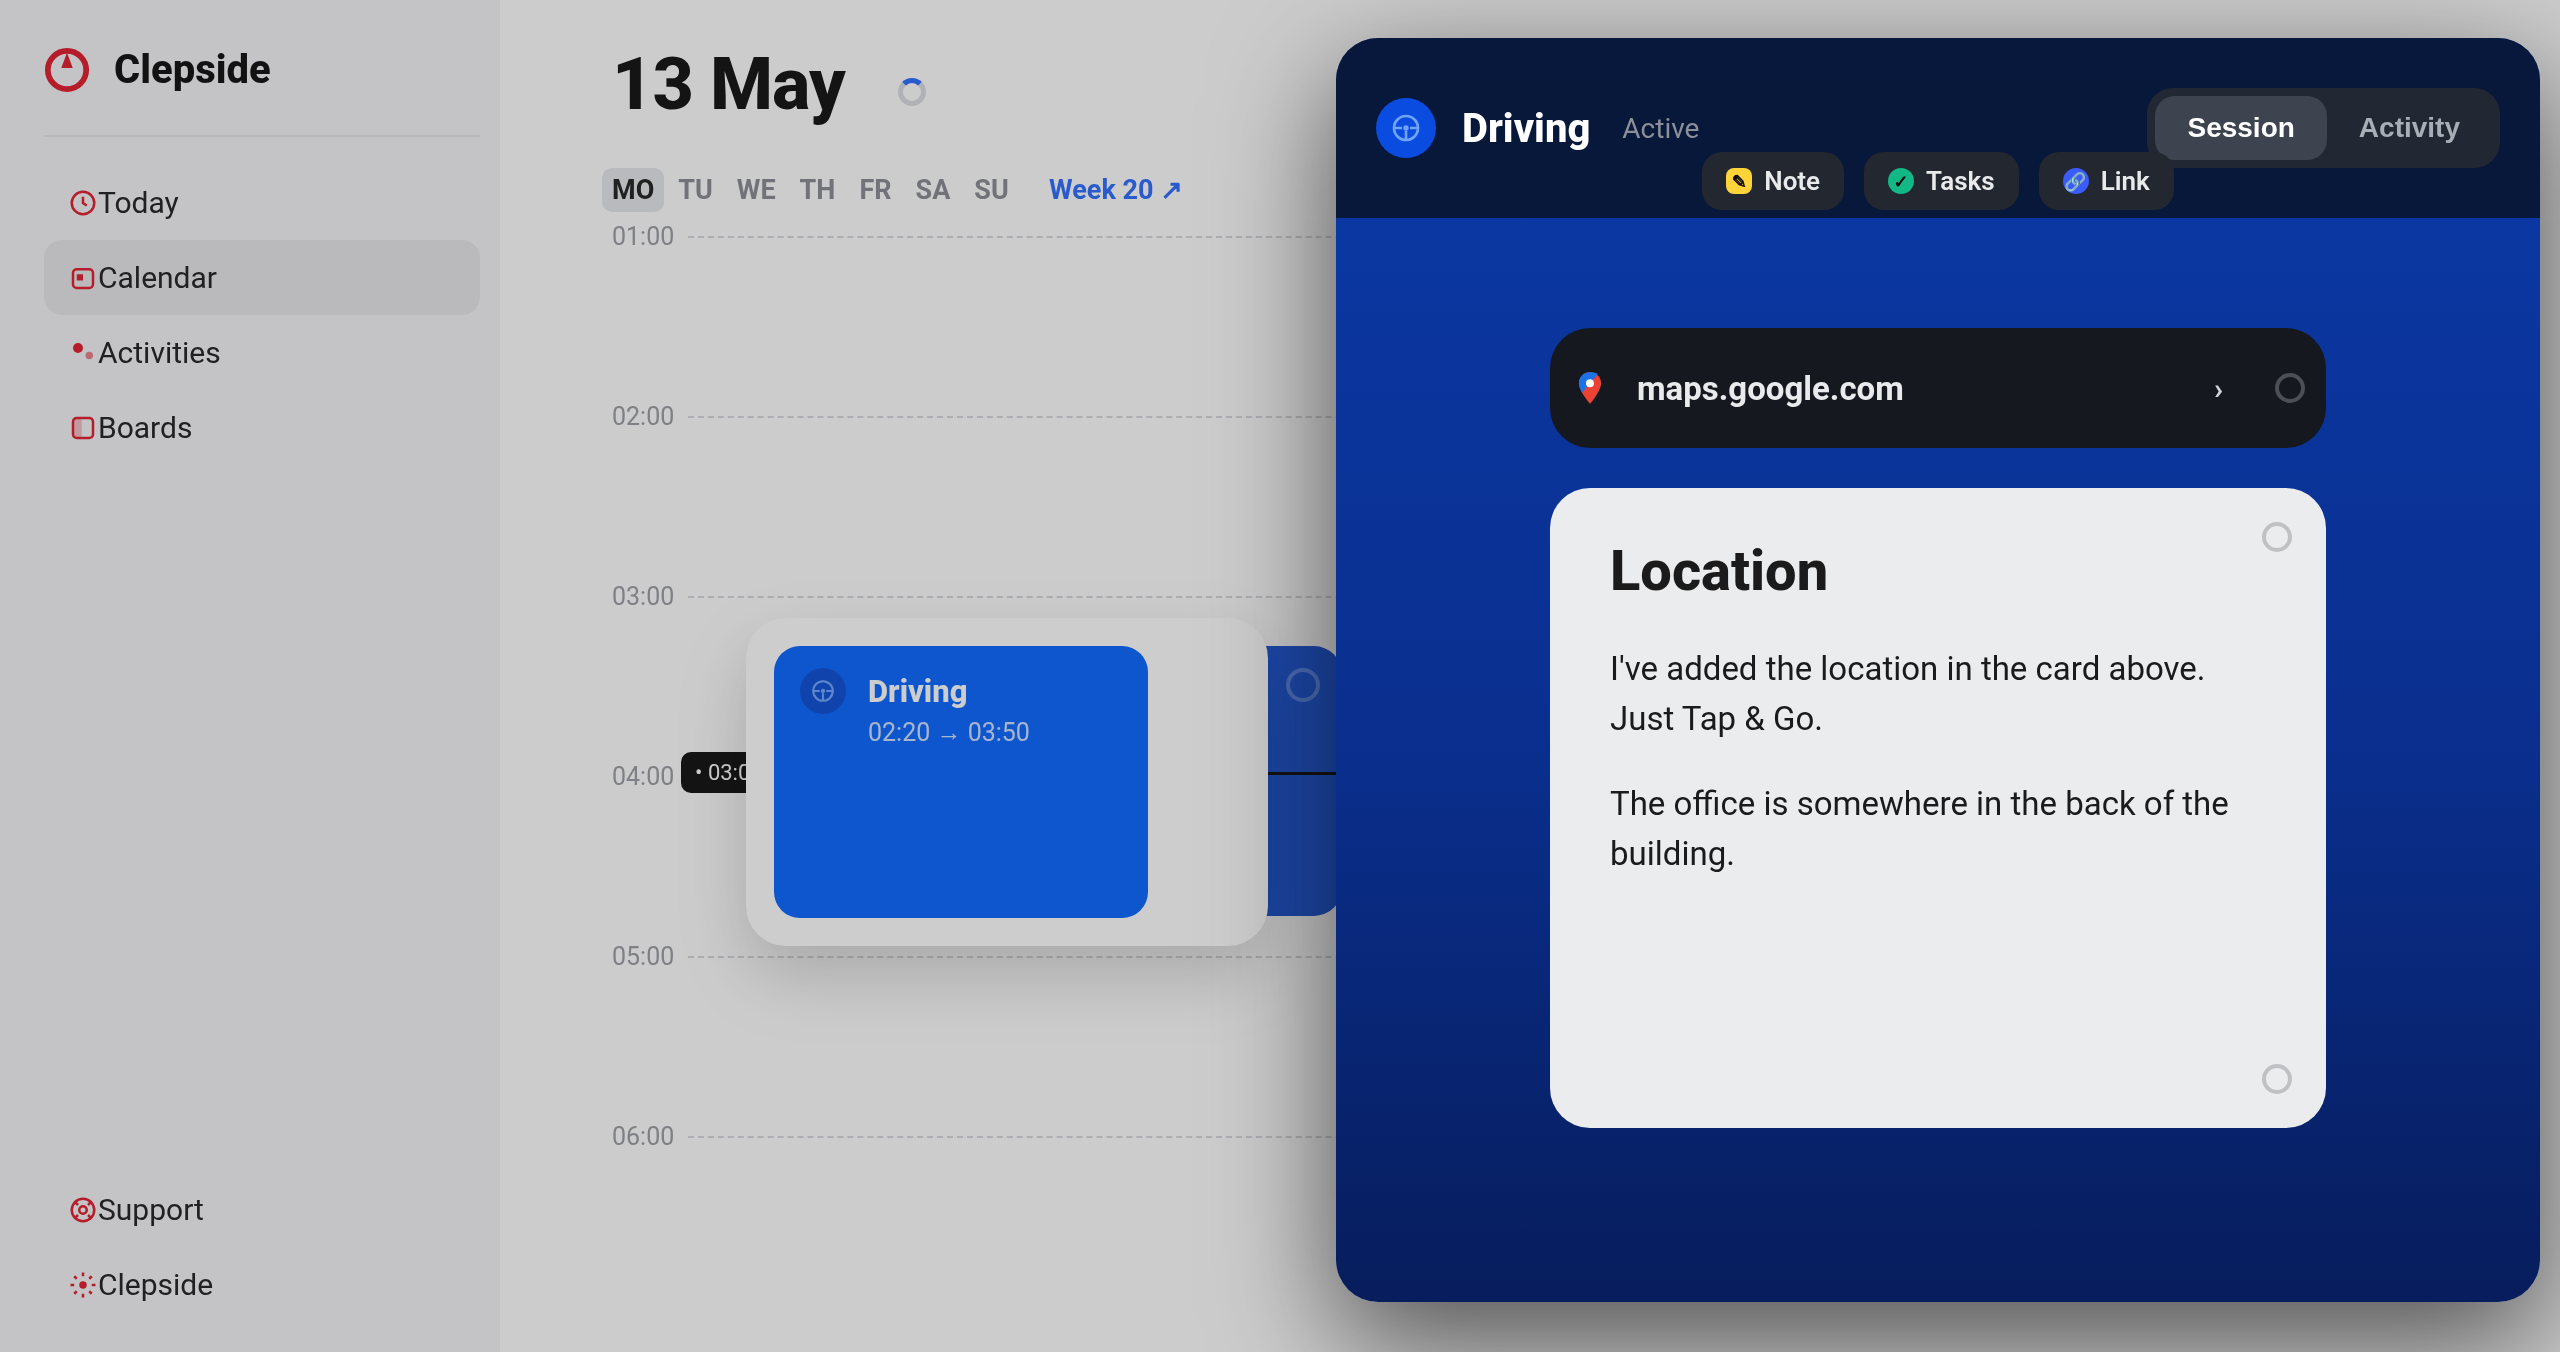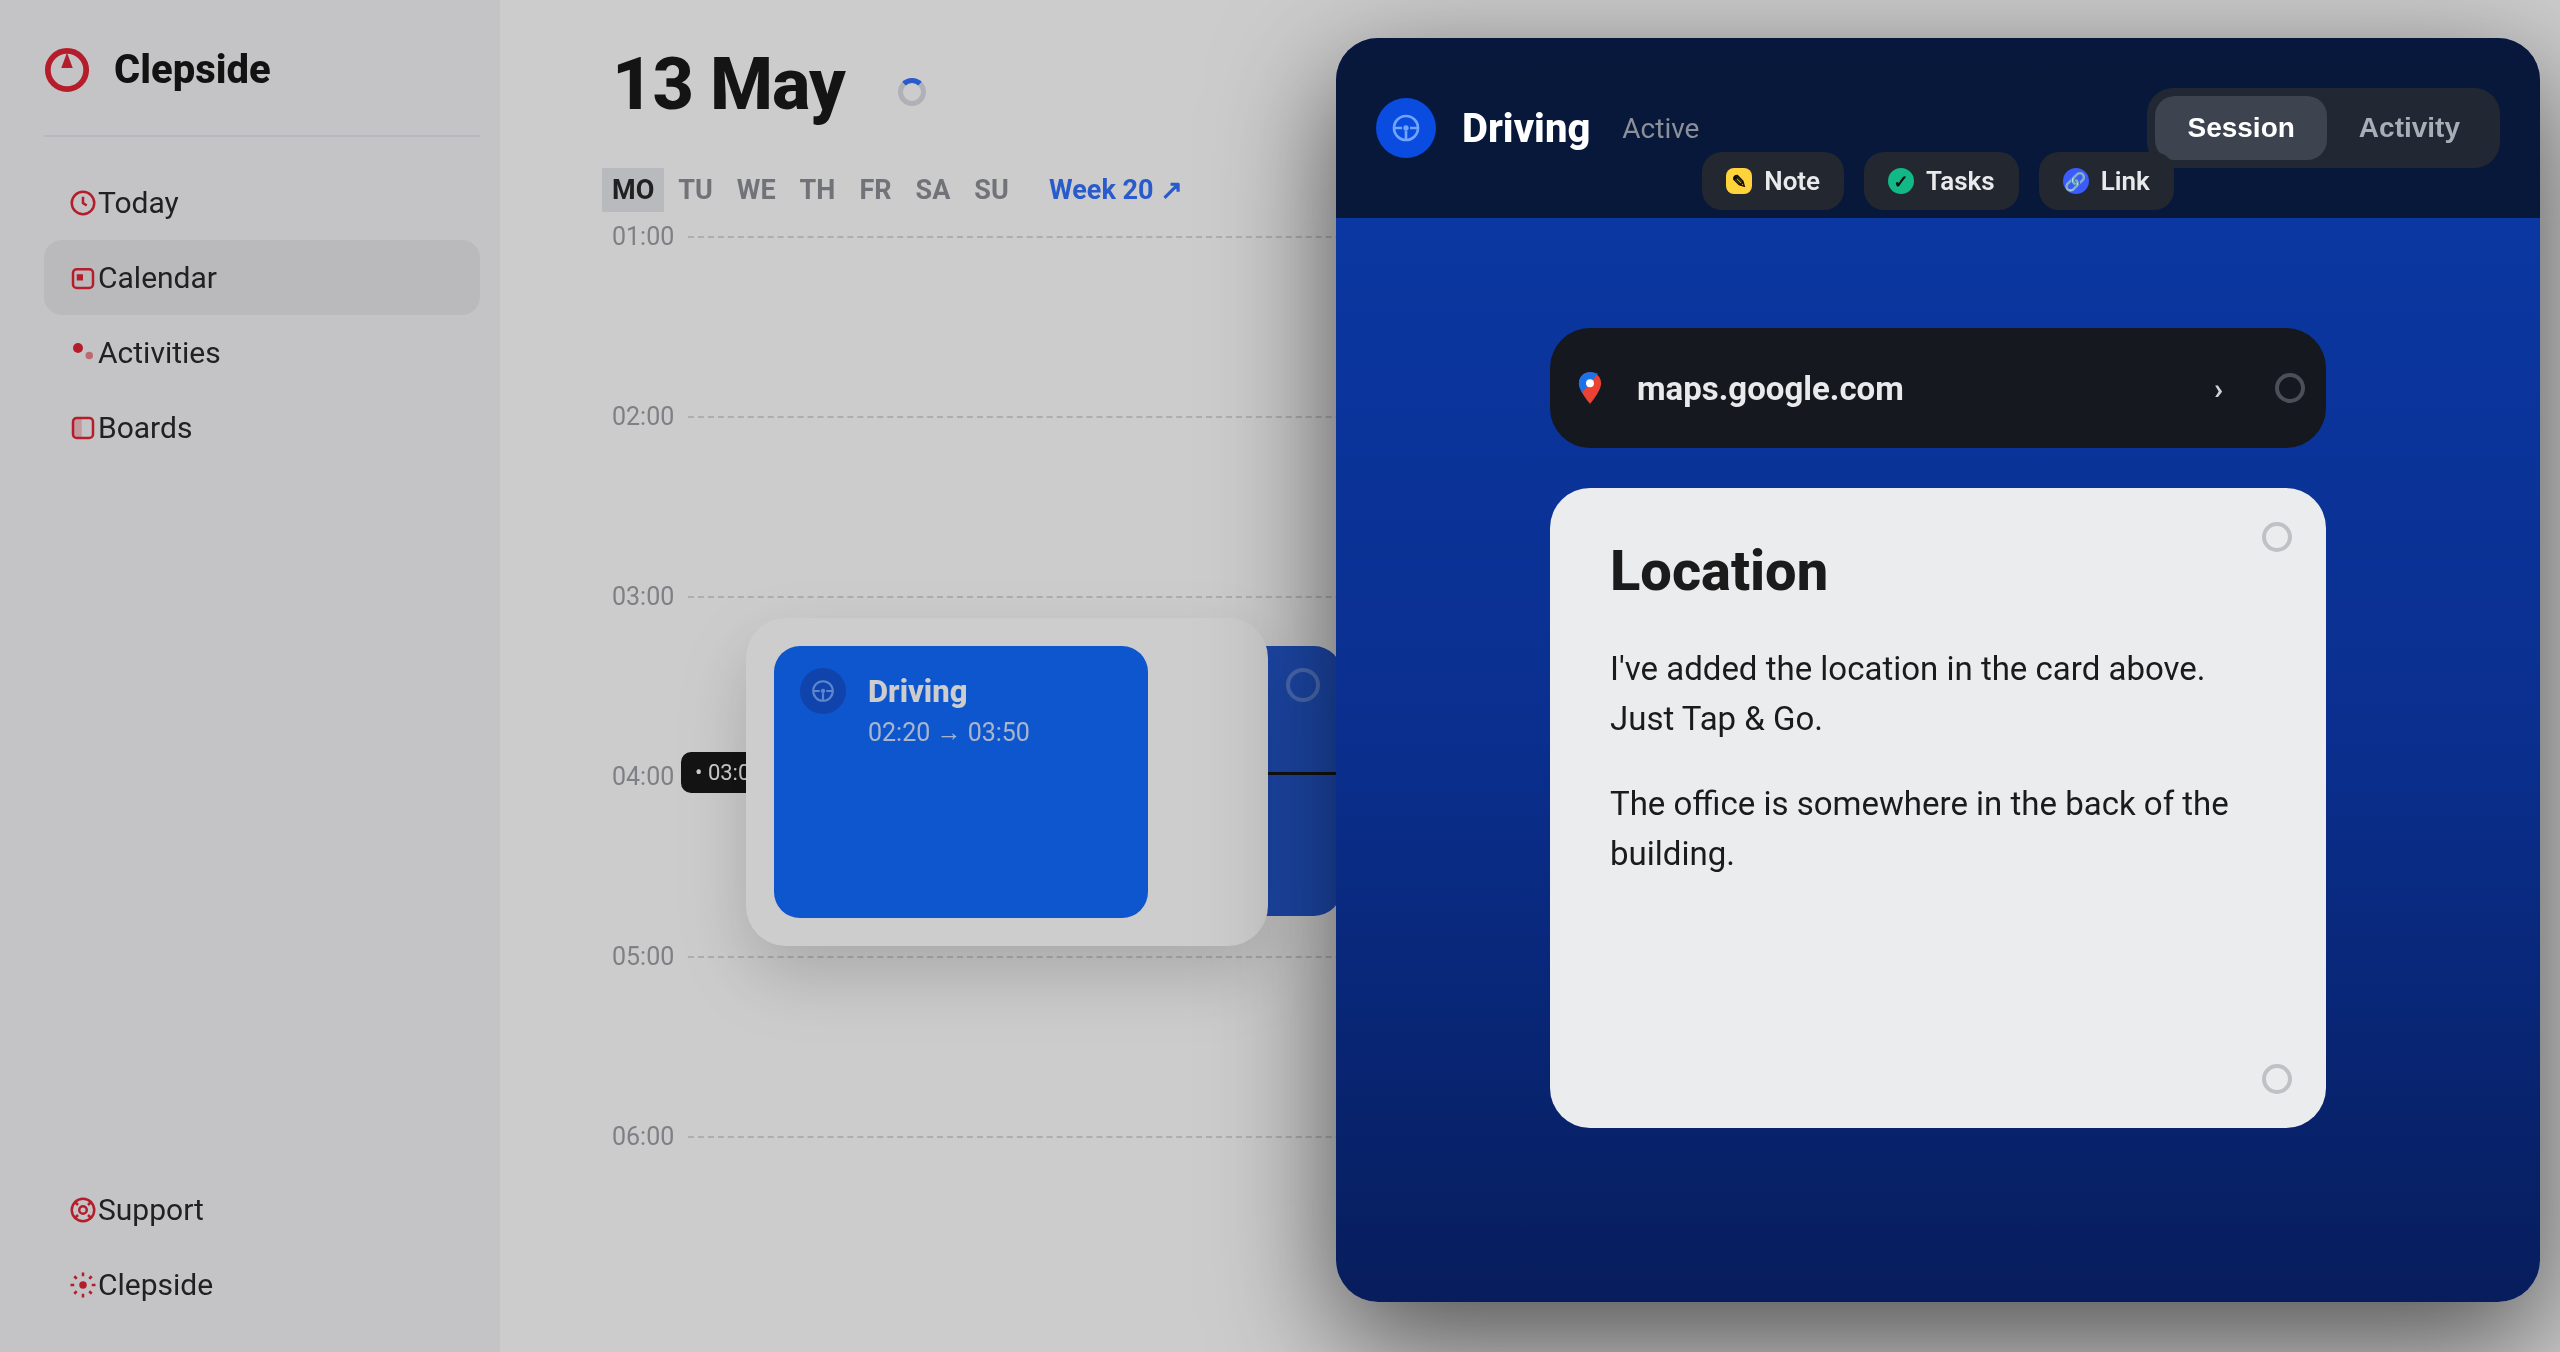--- a/index.html
+++ b/index.html
@@ -24,21 +24,21 @@
 
   
   .main { position:absolute; left:500px; top:0; right:0; height:1352px; background:#fefefe; }
   .date-header { position:absolute; left:112px; top:42px; font-size:72px; font-weight:800; color:#111; letter-spacing:-1px; }
   .spinner { position:absolute; left:398px; top:78px; width:28px; height:28px; border:5px solid #d9dbe2; border-top-color:#2d6cff; border-radius:50%; }
   .nav-arrows { position:absolute; right:790px; top:44px; display:flex; border:2px solid #d6d7db; border-radius:18px; overflow:hidden; }
   .nav-arrows button { width:56px; height:56px; background:#fff; border:none; font-size:30px; color:#555; cursor:pointer; }
   .nav-arrows button + button { border-left:2px solid #d6d7db; }
 
   .days-row { position:absolute; left:112px; top:174px; display:flex; gap:24px; font-size:27px; font-weight:700; color:#8a8c92; }
-  .days-row .active-day { background:#e5e6ea; color:#222; padding:6px 10px; border-radius:0; margin:-6px -10px; }
+  .days-row .active-day { background:#e5e6ea; color:#222; padding:6px 10px; border-radius:10px; margin:-6px -10px; }
   .week-link { position:absolute; left:549px; top:174px; font-size:27px; font-weight:700; color:#2d6cff; cursor:pointer; }
 
   .timeline { position:absolute; left:56px; top:236px; right:790px; bottom:0; }
   .hour { position:relative; height:180px; }
   .hour-label { position:absolute; left:56px; top:-14px; font-size:25px; color:#9a9ca2; }
   .hour-line { position:absolute; left:132px; right:0; top:0; border-top:2px dashed #d6d7db; }
 
   
   .event-wrap { position:absolute; left:190px; top:382px; width:522px; height:328px; background:#fff; border-radius:40px; box-shadow:0 0 0 6px rgba(0,0,0,0), 0 30px 70px rgba(0,0,0,.18); padding:28px; }
   .event-ghost { position:absolute; left:546px; top:410px; width:240px; height:270px; background:#1e57d8; border-radius:28px; }

